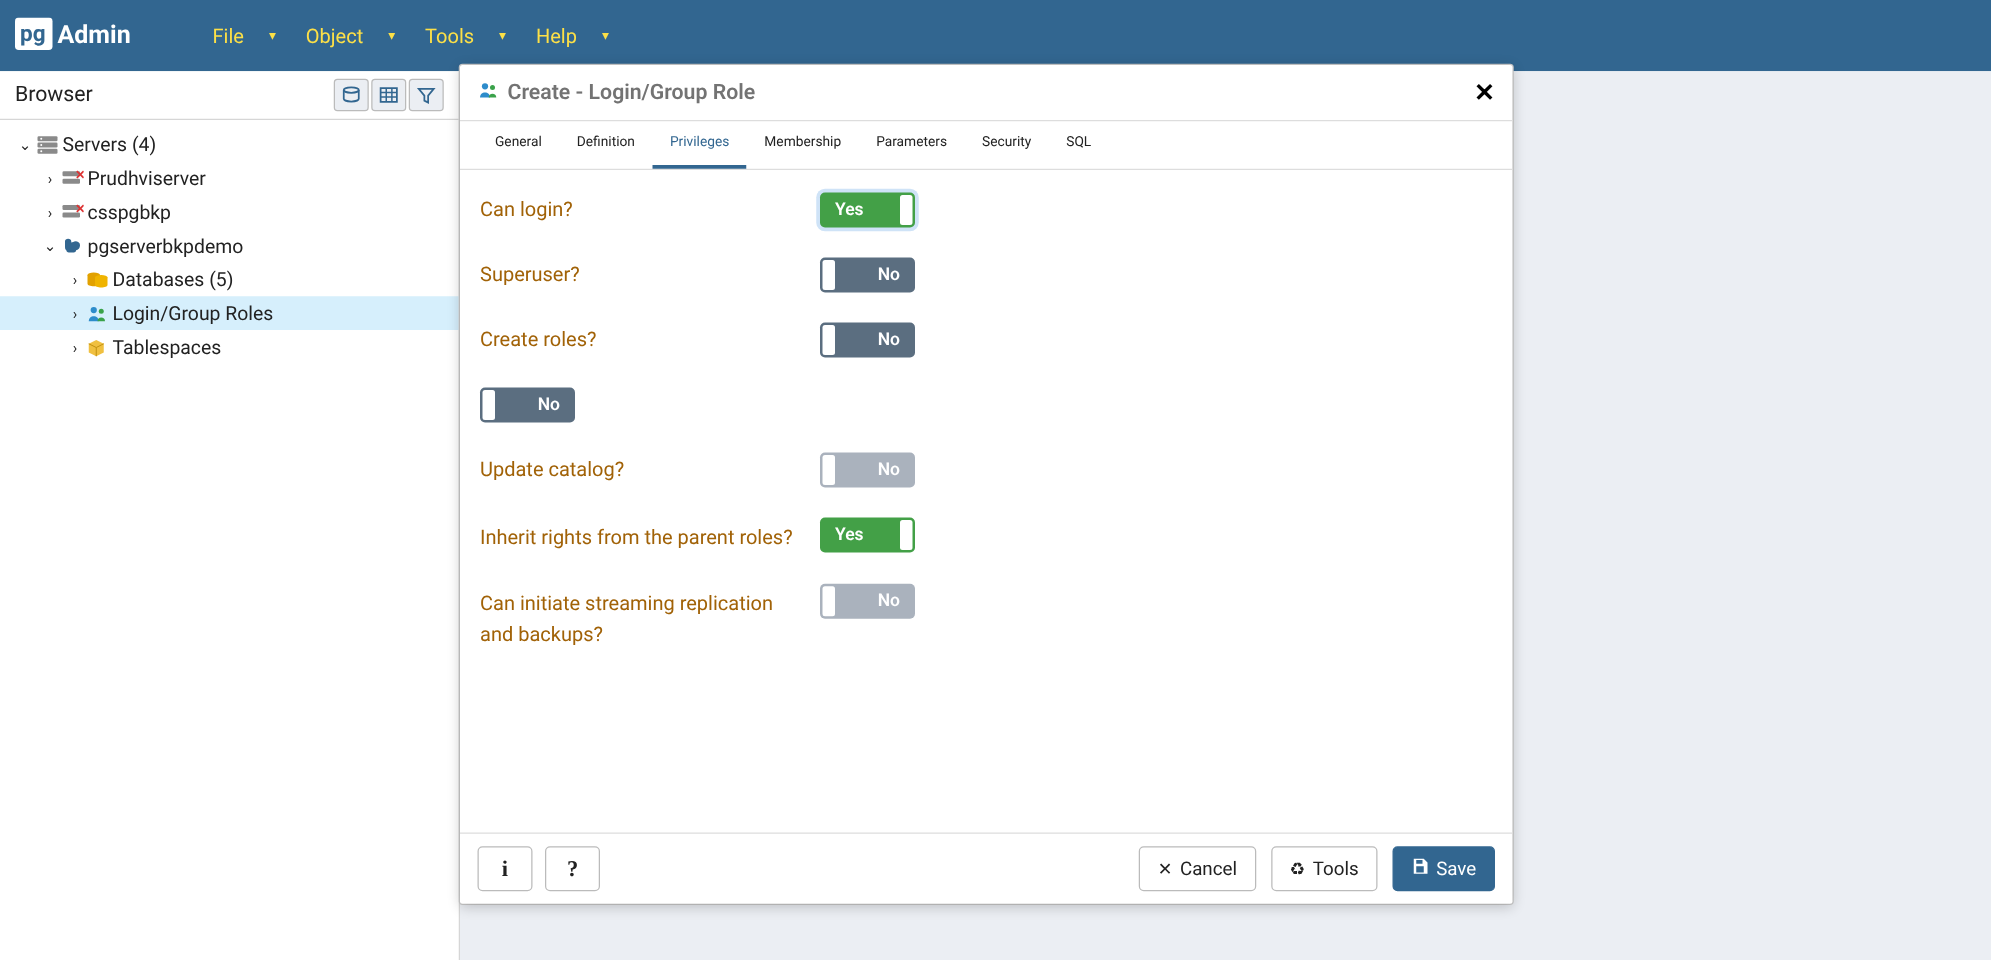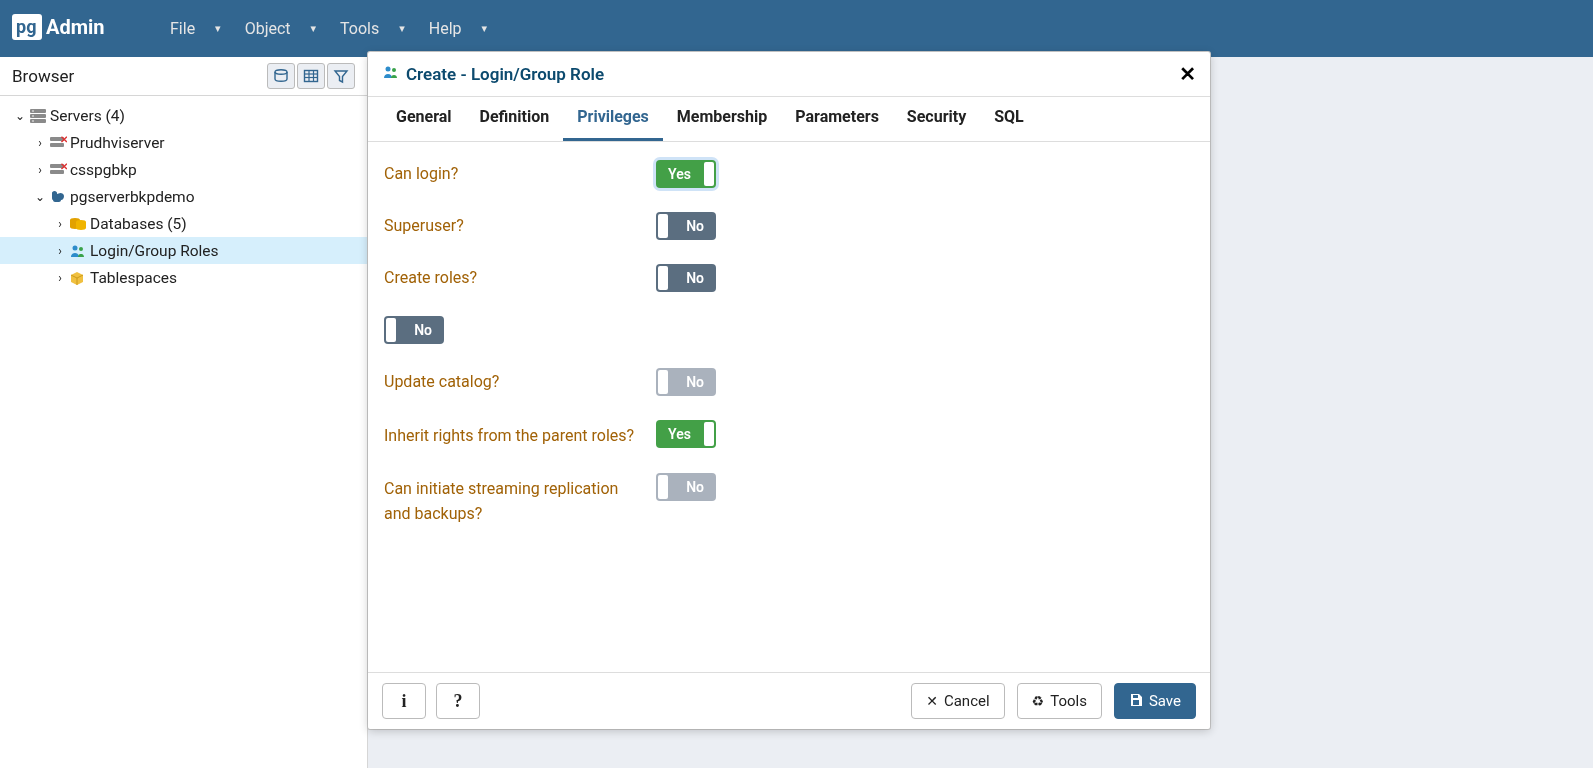--- a/index.html
+++ b/index.html
@@ -1,19 +1,19 @@
 <!DOCTYPE html>
 <html><head>
 <meta charset="utf-8">
 <style>
 * { box-sizing: border-box; margin: 0; padding: 0; font-family: -apple-system, BlinkMacSystemFont, "Segoe UI", Roboto, Arial, sans-serif; }
 body { width: 1593px; height: 768px; background: #fff; overflow: hidden; position: relative; }
 
 
-.menubar { height: 57px; background: #326690; display: flex; align-items: center; padding: 0 12px; color: #e5e5e5; }
+.menubar { height: 57px; background: #326690; display: flex; align-items: center; padding: 0 12px; color: #fde047; }
 .logo { margin-right: 28px; }
 .menu-item { font-size: 16px; padding: 0 12px; display: inline-flex; align-items: center; gap: 20px; cursor: pointer; }
 .caret-down { font-size: 11px; }
 
 
 .main { display: flex; height: calc(100% - 40px); }
 .sidebar { width: 368px; border-right: 1px solid #d6d6d6; background: #fff; }
 .sidebar-header { display: flex; align-items: center; justify-content: space-between; padding: 6px 12px; border-bottom: 1px solid #d6d6d6; }
 .sidebar-title { font-size: 17px; color: #222; }
 .sidebar-toolbar { display: flex; gap: 2px; }
@@ -28,33 +28,33 @@
 .depth-1 { padding-left: 32px; }
 .depth-2 { padding-left: 52px; }
 
 
 .content { flex: 1; background: #ebeef3; position: relative; }
 
 
 .dialog { position: absolute; left: 368px; top: 52px; width: 842px; background: #fff; border-radius: 2px; box-shadow: 0 2px 10px rgba(0,0,0,0.2), 0 0 0 1px #ccc; display: flex; flex-direction: column; }
 .dialog-header { display: flex; align-items: center; justify-content: space-between; padding: 10px 14px; border-bottom: 1px solid #ddd; }
 .dialog-title-row { display: flex; align-items: center; gap: 6px; }
-.dialog-title { font-size: 17px; font-weight: 600; color: #0c4a6e; }
+.dialog-title { font-size: 17px; font-weight: 600; color: #737373; }
 .dialog-close { font-size: 20px; font-weight: bold; cursor: pointer; }
 
 .tabs { display: flex; border-bottom: 1px solid #ddd; padding: 0 14px; }
-.tab { padding: 10px 14px 12px; font-size: 16px; color: #222; cursor: pointer; border-bottom: 3px solid transparent; font-weight: bold; }
+.tab { padding: 10px 14px 12px; font-size: 11px; color: #222; cursor: pointer; border-bottom: 3px solid transparent; }
 .tab.active { color: #326690; border-bottom-color: #326690; }
 
 .form-body { padding: 18px 16px 10px; min-height: 530px; }
 .form-row { display: flex; align-items: flex-start; margin-bottom: 24px; }
 .form-label { width: 272px; font-size: 16px; color: #a16207; padding-top: 4px; padding-right: 12px; }
 
 
-.toggle { width: 60px; height: 28px; border-radius: 4px; position: relative; cursor: pointer; font-size: 14px; font-weight: 600; color: #fff; display: flex; align-items: center; }
+.toggle { width: 76px; height: 28px; border-radius: 4px; position: relative; cursor: pointer; font-size: 14px; font-weight: 600; color: #fff; display: flex; align-items: center; }
 .toggle.yes { background: #43a047; justify-content: flex-start; padding-left: 12px; }
 .toggle.no { background: #5b6e80; justify-content: flex-end; padding-right: 12px; }
 .toggle.no.disabled { background: #aab2bd; cursor: default; }
 .toggle.focused { box-shadow: 0 0 0 3px #cfe3f7; }
 .toggle::after { content: ""; position: absolute; top: 2px; width: 10px; height: 24px; background: #fff; border-radius: 2px; }
 .toggle.yes::after { right: 2px; }
 .toggle.no::after { left: 2px; }
 
 
 .dialog-footer { display: flex; align-items: center; justify-content: space-between; padding: 10px 14px; border-top: 1px solid #ddd; }

